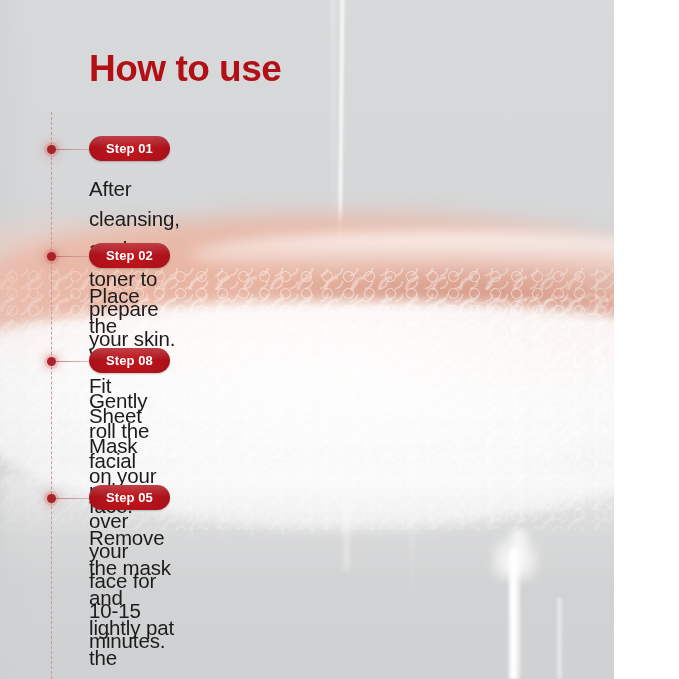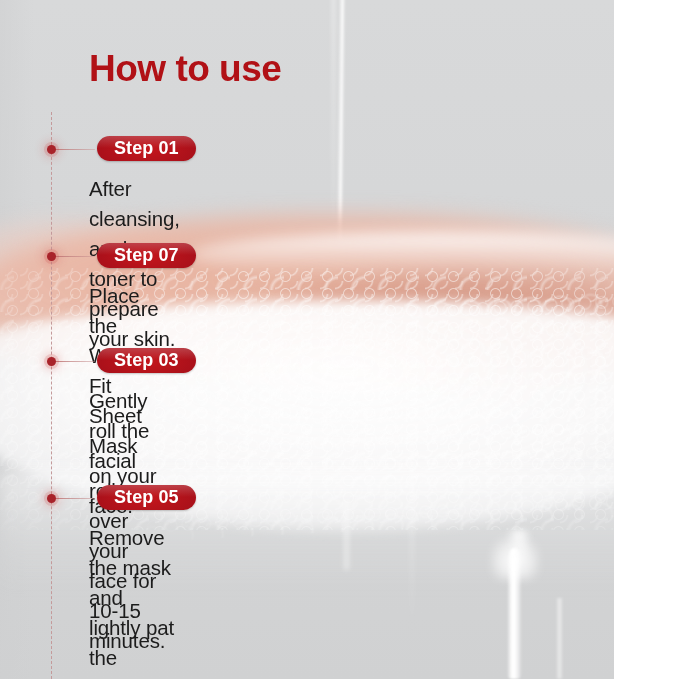--- a/index.html
+++ b/index.html
@@ -287,29 +287,28 @@
 
   .badge {
     position: absolute;
     display: inline-flex;
     align-items: center;
     justify-content: center;
     height: 25px;
     padding: 0 17px;
     border-radius: 13px;
     color: #ffffff;
-    font-size: 18px;
+    font-size: 13px;
     font-weight: bold;
     letter-spacing: .1px;
     background:
       linear-gradient(180deg, rgba(255,255,255,.20) 0%, rgba(255,255,255,0) 48%),
       radial-gradient(120% 180% at 50% 55%, #c4161c 0%, #a8101a 45%, #7d0b13 80%, #6c0a11 100%);
     box-shadow: 0 1px 2px rgba(0,0,0,.22);
     white-space: nowrap;
-    margin-left: 8px;
   }
 
   .body-text {
     position: absolute;
     font-size: 20.5px;
     line-height: 30px;
     color: #1c1c1c;
     letter-spacing: -0.15px;
     white-space: pre-line;
   }
@@ -349,28 +348,28 @@
     <div class="step">
       <div class="connector" style="left:55px; top:149px; width:40px;"></div>
       <div class="dot" style="left:47px; top:145px;"></div>
       <div class="badge" style="left:89px; top:136px;">Step 01</div>
       <div class="body-text" style="left:89px; top:174px;">After cleansing, apply toner to prepare your skin.</div>
     </div>
 
     <div class="step">
       <div class="connector" style="left:55px; top:256px; width:40px;"></div>
       <div class="dot" style="left:47px; top:252px;"></div>
-      <div class="badge" style="left:89px; top:243px;">Step 07</div>
+      <div class="badge" style="left:89px; top:243px;">Step 02</div>
       <div class="body-text" style="left:89px; top:281px;">Place the Wrinkle-Fit Sheet Mask on your face.</div>
     </div>
 
     <div class="step">
       <div class="connector" style="left:55px; top:361px; width:40px;"></div>
       <div class="dot" style="left:47px; top:357px;"></div>
-      <div class="badge" style="left:89px; top:348px;">Step 03</div>
+      <div class="badge" style="left:89px; top:348px;">Step 08</div>
       <div class="body-text" style="left:89px; top:386px;">Gently roll the facial roller over
 your face for 10-15 minutes.</div>
     </div>
 
     <div class="step">
       <div class="connector" style="left:55px; top:498px; width:40px;"></div>
       <div class="dot" style="left:47px; top:494px;"></div>
       <div class="badge" style="left:89px; top:485px;">Step 05</div>
       <div class="body-text" style="left:89px; top:523px;">Remove the mask and lightly pat the
 remaining essence into your skin.</div>

